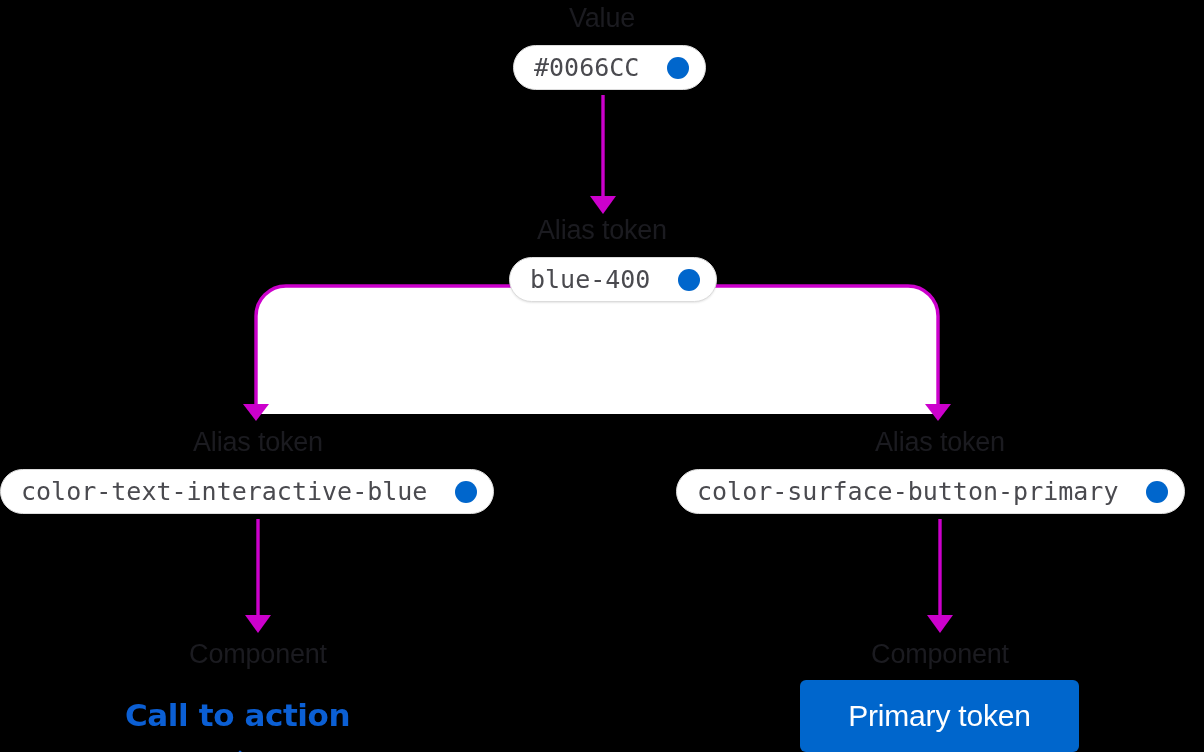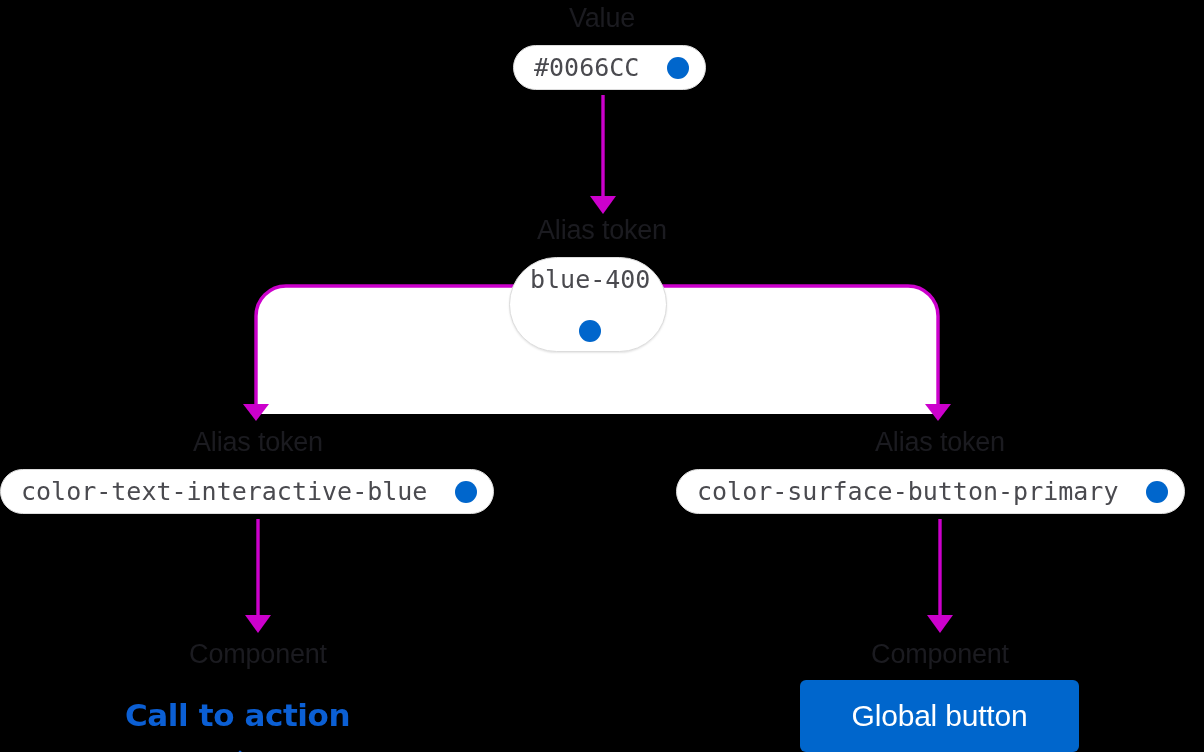--- a/index.html
+++ b/index.html
@@ -158,21 +158,21 @@
 
   <div class="tier-label" style="left:0; top:641px; width:516px; text-align:center;">Component</div>
 
   <div class="tier-label" style="left:682px; top:641px; width:516px; text-align:center;">Component</div>
 
   <div class="chip" style="left:513px; top:45px;">
     <span class="chip-text">#0066CC</span>
     <span class="swatch" style="background:#0066CC;"></span>
   </div>
 
-  <div class="chip" style="left:509px; top:257px;flex-direction:column;">
+  <div class="chip" style="left:509px; top:257px;">
     <span class="chip-text">blue-400</span>
     <span class="swatch" style="background:#0066CC;"></span>
   </div>
 
   <div class="chip" style="left:676px; top:469px;">
     <span class="chip-text">color-surface-button-primary</span>
     <span class="swatch" style="background:#0066CC;"></span>
   </div>
 
   <div class="chip" style="left:0px; top:469px;">
@@ -181,16 +181,16 @@
   </div>
 
   <button class="cta" style="left:125px; top:700px; color:#0B5FD4;flex-direction:column;">
     <span>Call to action</span>
     <svg class="cta-arrow" viewBox="0 0 30 30" aria-hidden="true">
       <path d="M4 15 H25 M17 7 L25 15 L17 23" fill="none" stroke="currentColor" stroke-width="2.6" stroke-linecap="round" stroke-linejoin="round"></path>
     </svg>
   </button>
 
   <button class="primary-button" style="left:800px; top:680px; width:279px; height:72px; background:#0066CC;">
-    <span>Global button</span>
+    <span>Primary token</span>
   </button>
 
 </div>
 
 </body></html>

